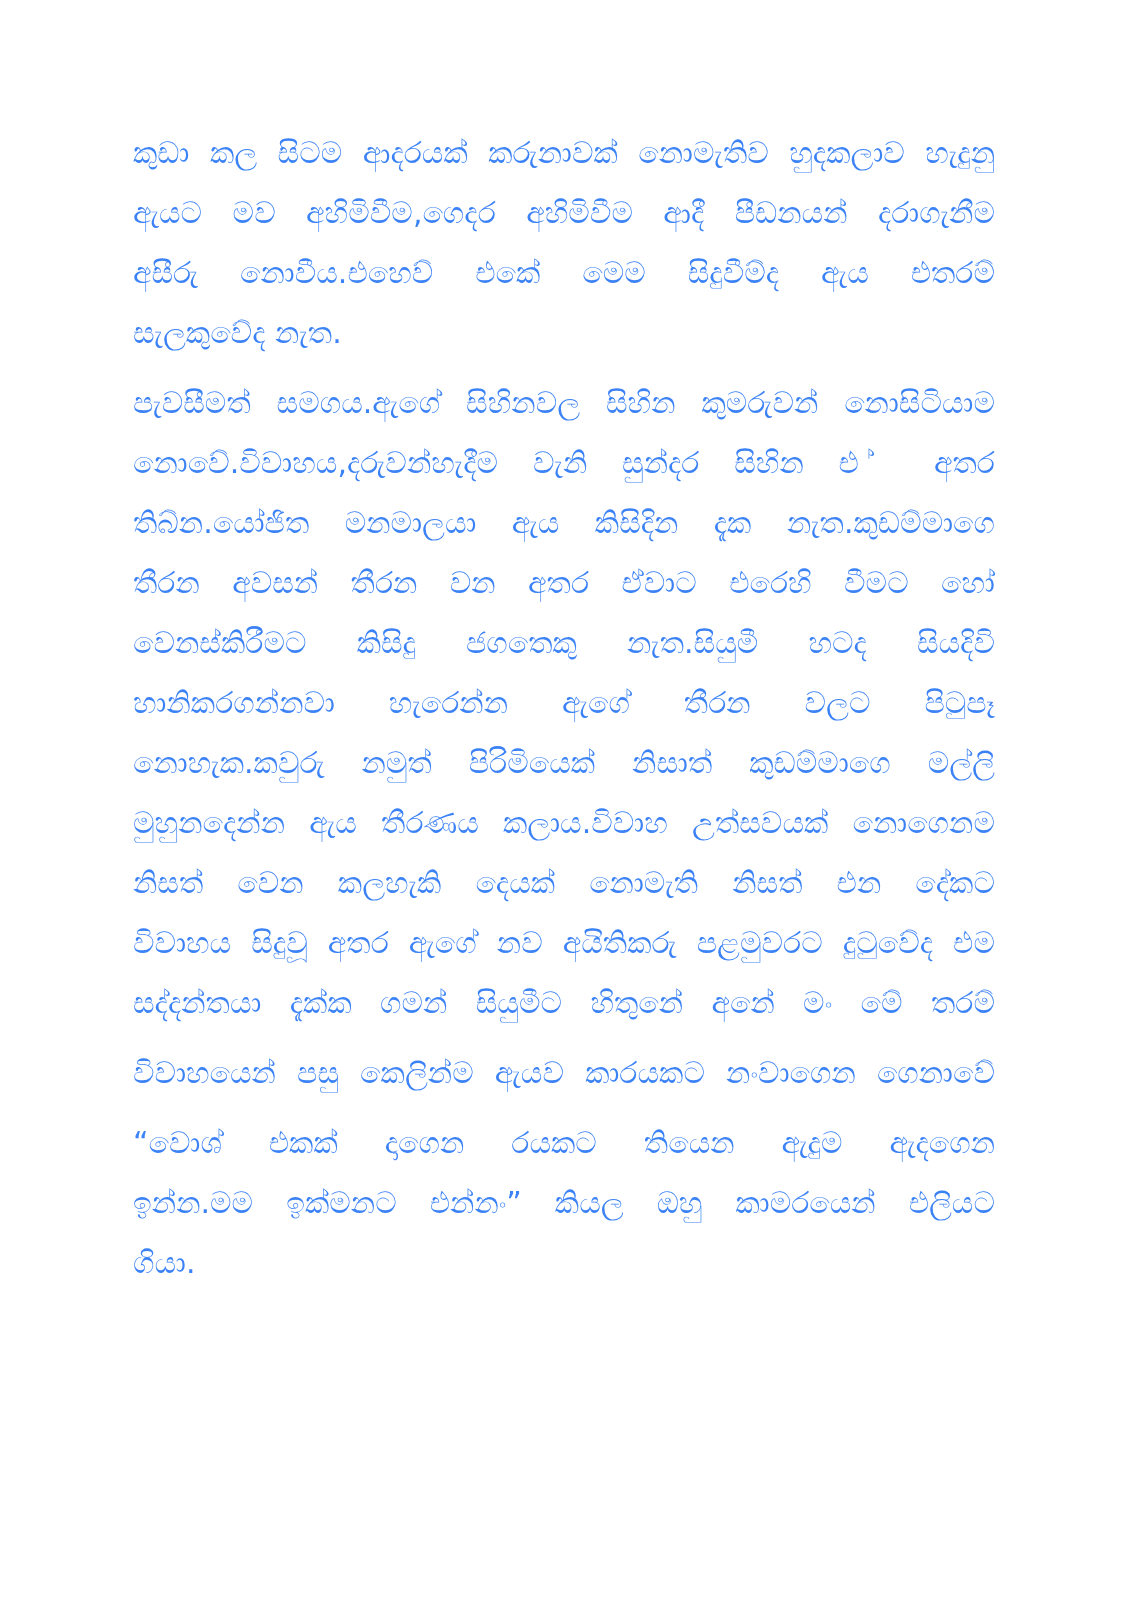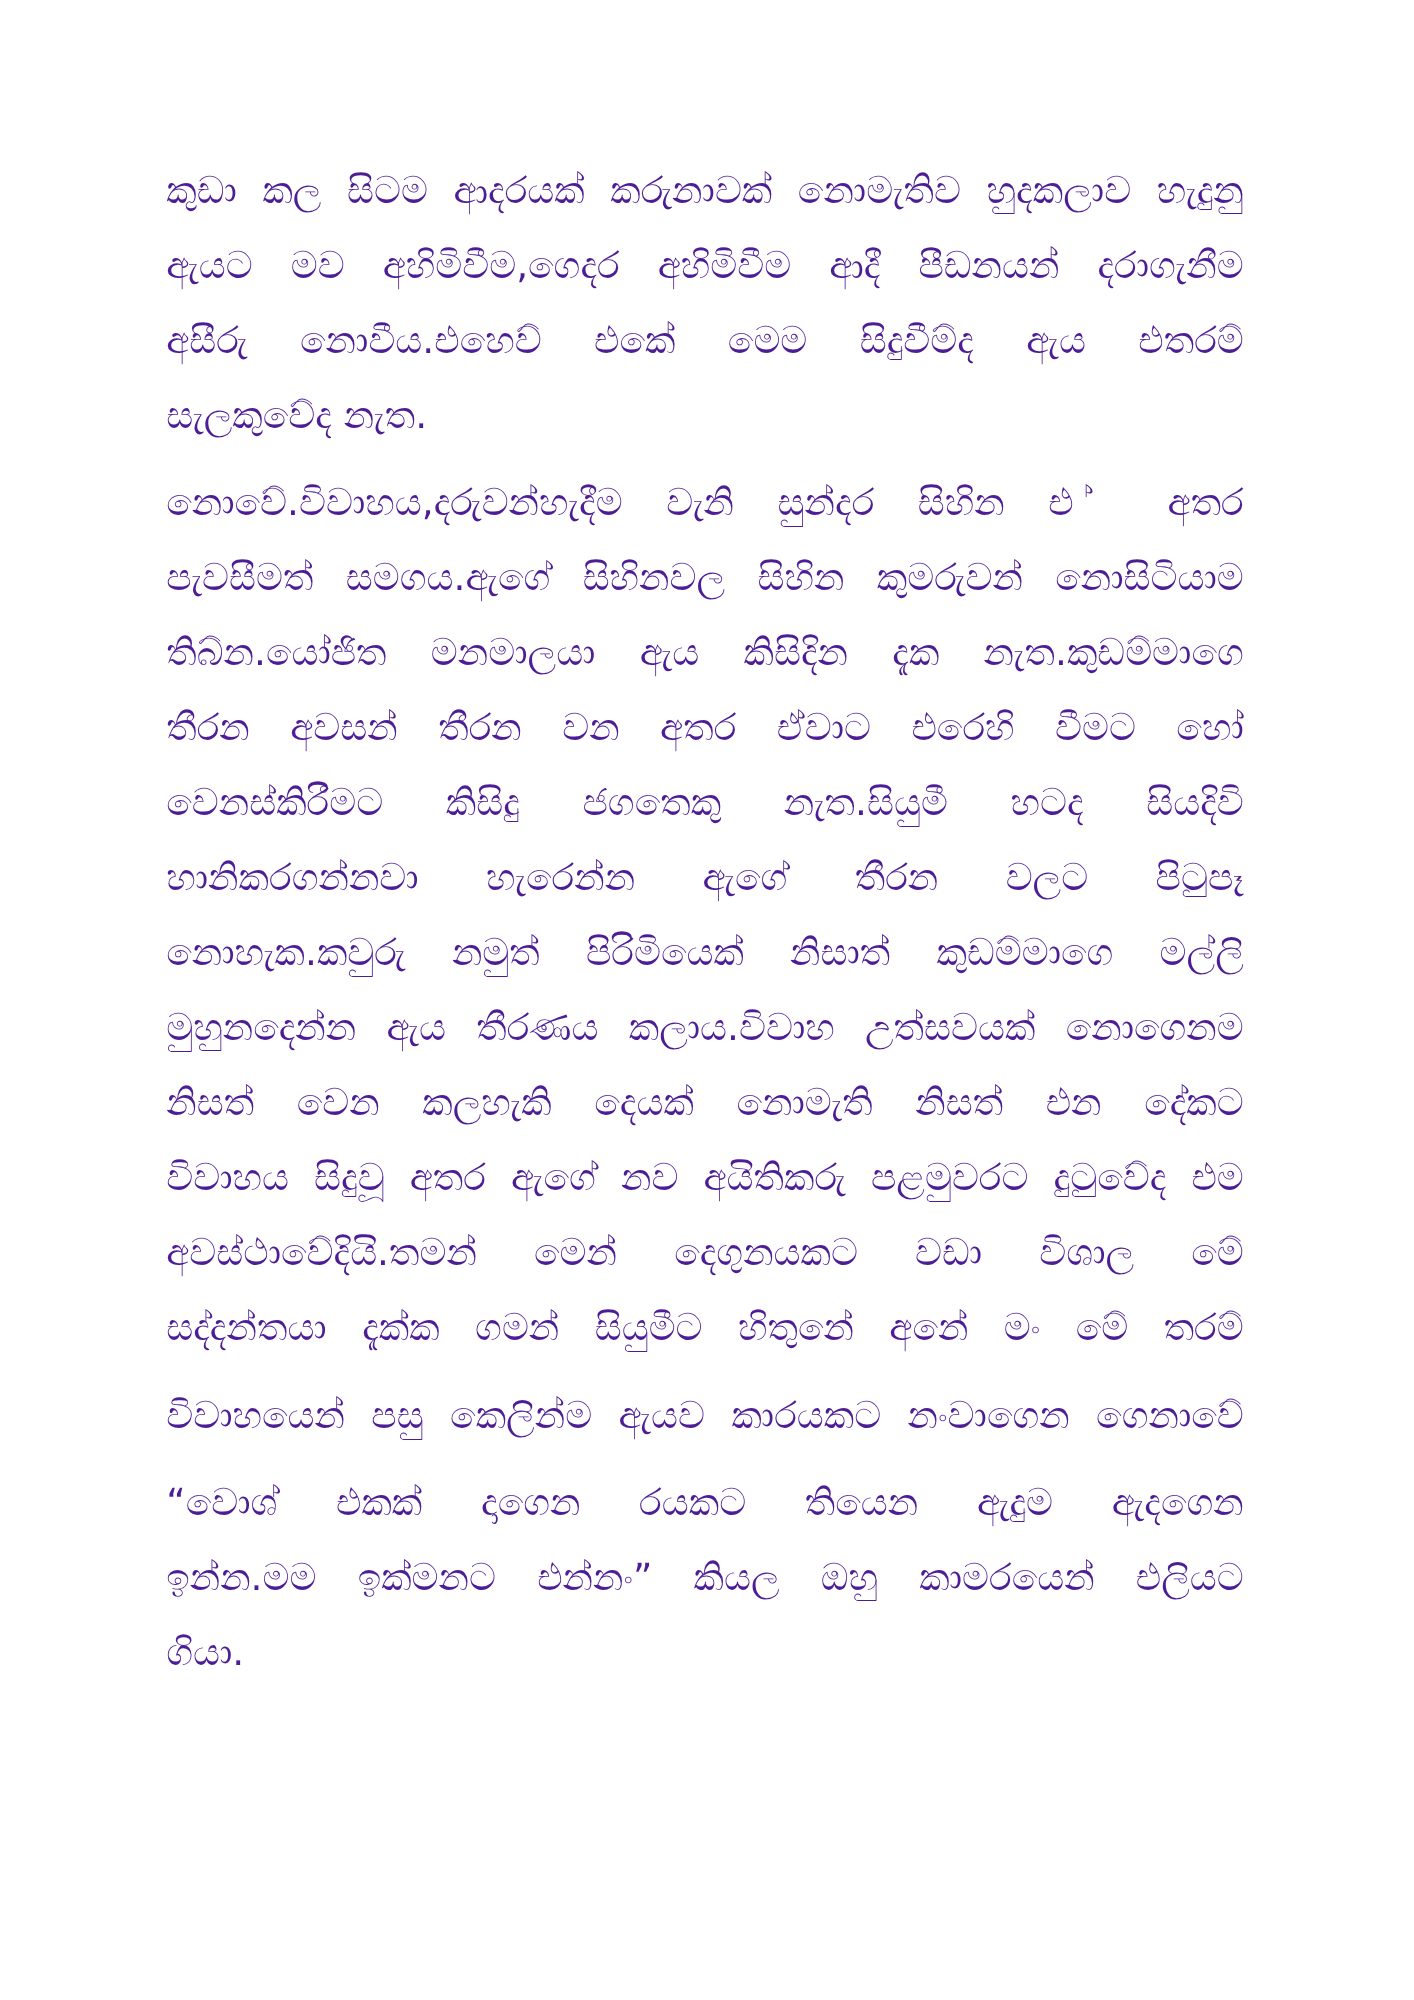--- a/index.html
+++ b/index.html
@@ -14,21 +14,21 @@
     margin: 0 auto;
     background: #ffffff;
     overflow: hidden;
     font-family: "DejaVu Sans", "Liberation Sans", sans-serif;
   }
   .text-block {
     position: absolute;
     left: 133px;
     top: 123px;
     width: 862px;
-    color: #4c1d95;
+    color: #3b82f6;
     font-size: 30px;
     line-height: 60px;
     -webkit-font-smoothing: antialiased;
   }
   .para {
     margin: 0 0 10px 0;
   }
   .line {
     text-align: justify;
     text-align-last: justify;
@@ -47,31 +47,30 @@
   <div class="text-block">
 
     <div class="para">
       <div class="line">කුඩා කල සිටම ආදරයක් කරුනාවක් නොමැතිව හුදකලාව හැදුනු</div>
       <div class="line">ඇයට මව අහිමිවීම,ගෙදර අහිමිවීම ආදී පීඩනයන් දරාගැනීම</div>
       <div class="line">අසීරු නොවීය.එහෙව් එකේ මෙම සිදුවීම්ද ඇය එතරම්</div>
       <div class="line last">සැලකුවේද නැත.</div>
     </div>
 
     <div class="para">
+      <div class="line">පැවසීමත් සමගය.ඇගේ සිහිනවල සිහින කුමරුවන් නොසිටියාම</div>
       <div class="line">නොවේ.විවාහය,දරුවන්හැදීම වැනි සුන්දර සිහින එ ් අතර</div>
-      <div class="line">පැවසීමත් සමගය.ඇගේ සිහිනවල සිහින කුමරුවන් නොසිටියාම</div>
       <div class="line">තිබ්න.යෝජිත මනමාලයා ඇය කිසිදින දැක නැත.කුඩම්මාගෙ</div>
       <div class="line">තීරන අවසන් තීරන වන අතර ඒවාට එරෙහි වීමට හෝ</div>
       <div class="line">වෙනස්කිරීමට කිසිදු ජගතෙකු නැත.සියුමී හටද සියදිවි</div>
       <div class="line">හානිකරගන්නවා හැරෙන්න ඇගේ තීරන වලට පිටුපෑ</div>
       <div class="line">නොහැක.කවුරු නමුත් පිරිමියෙක් නිසාත් කුඩම්මාගෙ මල්ලි</div>
       <div class="line">මුහුනදෙන්න ඇය තීරණය කලාය.විවාහ උත්සවයක් නොගෙනම</div>
       <div class="line">නිසත් වෙන කලහැකි දෙයක් නොමැති නිසත් එන දේකට</div>
       <div class="line">විවාහය සිදුවූ අතර ඇගේ නව අයිතිකරු පළමුවරට දුටුවේද එම</div>
-      <div class="line">අවස්ථාවේදියි.තමන් මෙන් දෙගුනයකට වඩා විශාල මේ</div>
       <div class="line">සද්දන්තයා දැක්ක ගමන් සියුමීට හිතුනේ අනේ මං මේ තරම්</div>
     </div>
 
     <div class="para">
       <div class="line">විවාහයෙන් පසු කෙලින්ම ඇයව කාරයකට නංවාගෙන ගෙනාවේ</div>
     </div>
 
     <div class="para">
       <div class="line">“වොශ් එකක් දාගෙන රයකට තියෙන ඇදුම ඇදගෙන</div>
       <div class="line">ඉන්න.මම ඉක්මනට එන්නං” කියල ඔහු කාමරයෙන් එලියට</div>

